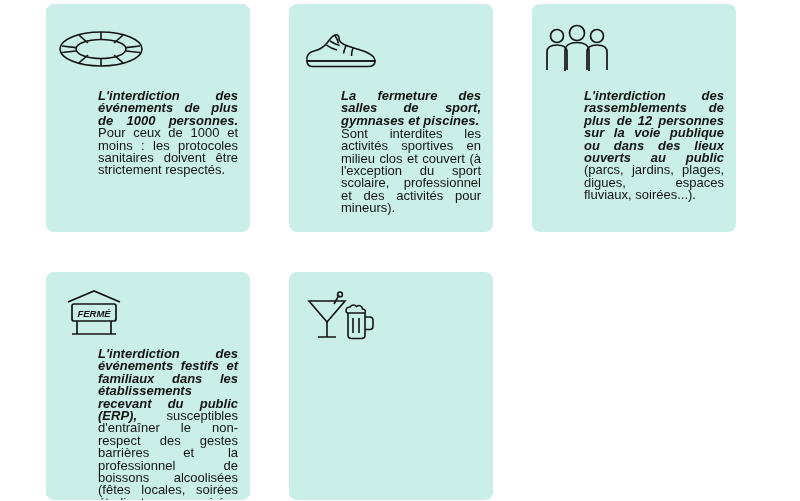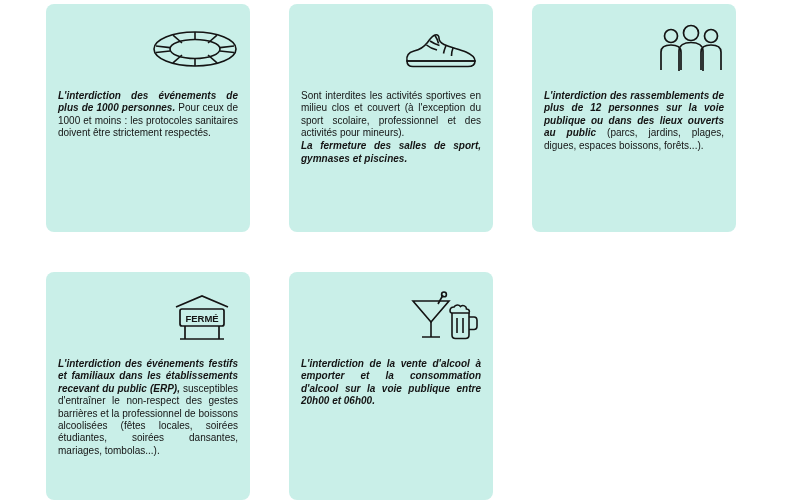--- a/index.html
+++ b/index.html
@@ -35,32 +35,34 @@
     padding: 14px 12px 10px 12px;
     display: flex;
     flex-direction: column;
     align-items: stretch;
     overflow: hidden;
   }
   .icon-wrap {
     height: 62px;
     display: flex;
     align-items: center;
-    justify-content: flex-end;
+    justify-content: flex-start;
     margin-bottom: 10px;
+    font-style: italic;
   }
   .icon-wrap svg {
     display: block;
   }
   .text {
-    font-size: 10px;
+    font-size: 13px;
     line-height: 12.4px;
     color: #141414;
     text-align: justify;
     text-justify: inter-word;
+    margin-left: 40px;
   }
   .text .lead {
     font-style: italic;
     font-weight: 700;
   }
   .text .rest {
     font-style: normal;
     font-weight: 400;
   }
   .para {
@@ -110,43 +112,43 @@
           <path d="M6 36 L74 36 C74 39.5 71.5 41.5 67 41.5 L12 41.5 C8 41.5 6 39.5 6 36 Z"></path>
           <path d="M34 10.5 C36 13.5 37 16 37.5 18.5"></path>
           <path d="M29 16 C32 18 35 19.5 38.5 20.5"></path>
           <path d="M25.5 20 C28.5 22.5 32 24 36 25"></path>
           <path d="M45 20.5 C44 23 43 25.5 42.5 28.5"></path>
           <path d="M52 23 C51 25.5 50.5 28.5 50.5 31"></path>
         </svg>
       </div>
       <div class="text">
         <p class="para">
-          <span class="rest">Sont interdites les activités sportives en milieu clos et couvert (à l'exception du sport scolaire, professionnel et des activités pour mineurs).</span>
+          <span class="lead">La fermeture des salles de sport, gymnases et piscines.</span>
         </p>
         <p class="para">
-          <span class="lead">La fermeture des salles de sport, gymnases et piscines.</span>
+          <span class="rest">Sont interdites les activités sportives en milieu clos et couvert (à l'exception du sport scolaire, professionnel et des activités pour mineurs).</span>
         </p>
       </div>
     </div>
 
     <div class="card">
       <div class="icon-wrap">
         <svg width="66" height="50" viewBox="0 0 66 50" fill="none" stroke="#141414" stroke-width="1.7">
           <circle cx="13" cy="12" r="6.5"></circle>
           <path d="M3 46 L3 28 C3 23.5 7 21 13 21 C19 21 23 23.5 23 28 L23 46"></path>
           <circle cx="53" cy="12" r="6.5"></circle>
           <path d="M43 46 L43 28 C43 23.5 47 21 53 21 C59 21 63 23.5 63 28 L63 46"></path>
           <circle cx="33" cy="9" r="7.5"></circle>
           <path d="M21 47 L21 27 C21 21.5 26 18.5 33 18.5 C40 18.5 45 21.5 45 27 L45 47"></path>
         </svg>
       </div>
       <div class="text">
         <p class="para">
           <span class="lead">L'interdiction des rassemblements de plus de 12 personnes sur la voie publique ou dans des lieux ouverts au public</span>
-          <span class="rest">(parcs, jardins, plages, digues, espaces boissons, forêts...).</span>
+          <span class="rest">(parcs, jardins, plages, digues, espaces fluviaux, soirées...).</span>
         </p>
       </div>
     </div>
 
     <div class="card">
       <div class="icon-wrap">
         <svg width="72" height="52" viewBox="0 0 72 52" fill="none" stroke="#141414" stroke-width="1.7">
           <path d="M10 16 L36 5 L62 16"></path>
           <rect x="14" y="18" width="44" height="17" rx="2"></rect>
           <text x="36" y="30.6" font-family="Liberation Sans, sans-serif" font-size="9.5" font-weight="bold" fill="#141414" stroke="none" text-anchor="middle">FERMÉ</text>
@@ -173,22 +175,17 @@
           <path d="M38 4 L33 13"></path>
           <circle cx="39" cy="3.4" r="2.4"></circle>
 
           <path d="M45 20 C45 17 47 16 49 16 C50.5 13.5 54 13.5 55.5 15.5 C58 13.5 61.5 15 61.5 18 C64 18 65 20 64 22 L46.5 22 C45.4 21.6 45 21 45 20 Z"></path>
           <path d="M47 22 L47 44 C47 46 48.5 47.5 50.5 47.5 L60.5 47.5 C62.5 47.5 64 46 64 44 L64 22"></path>
           <path d="M64 26 L69 26 C71 26 72 27.5 72 29.5 L72 35 C72 37 71 38.5 69 38.5 L64 38.5"></path>
           <path d="M52 27 L52 42"></path>
           <path d="M58 27 L58 42"></path>
         </svg>
       </div>
-      <div class="text">
-        <p class="para">
-          <span class="lead">L'interdiction de la vente d'alcool à emporter et la consommation d'alcool sur la voie publique entre 20h00 et 06h00.</span>
-        </p>
-      </div>
     </div>
 
 
   </div>
 </div>
 
 </body></html>

